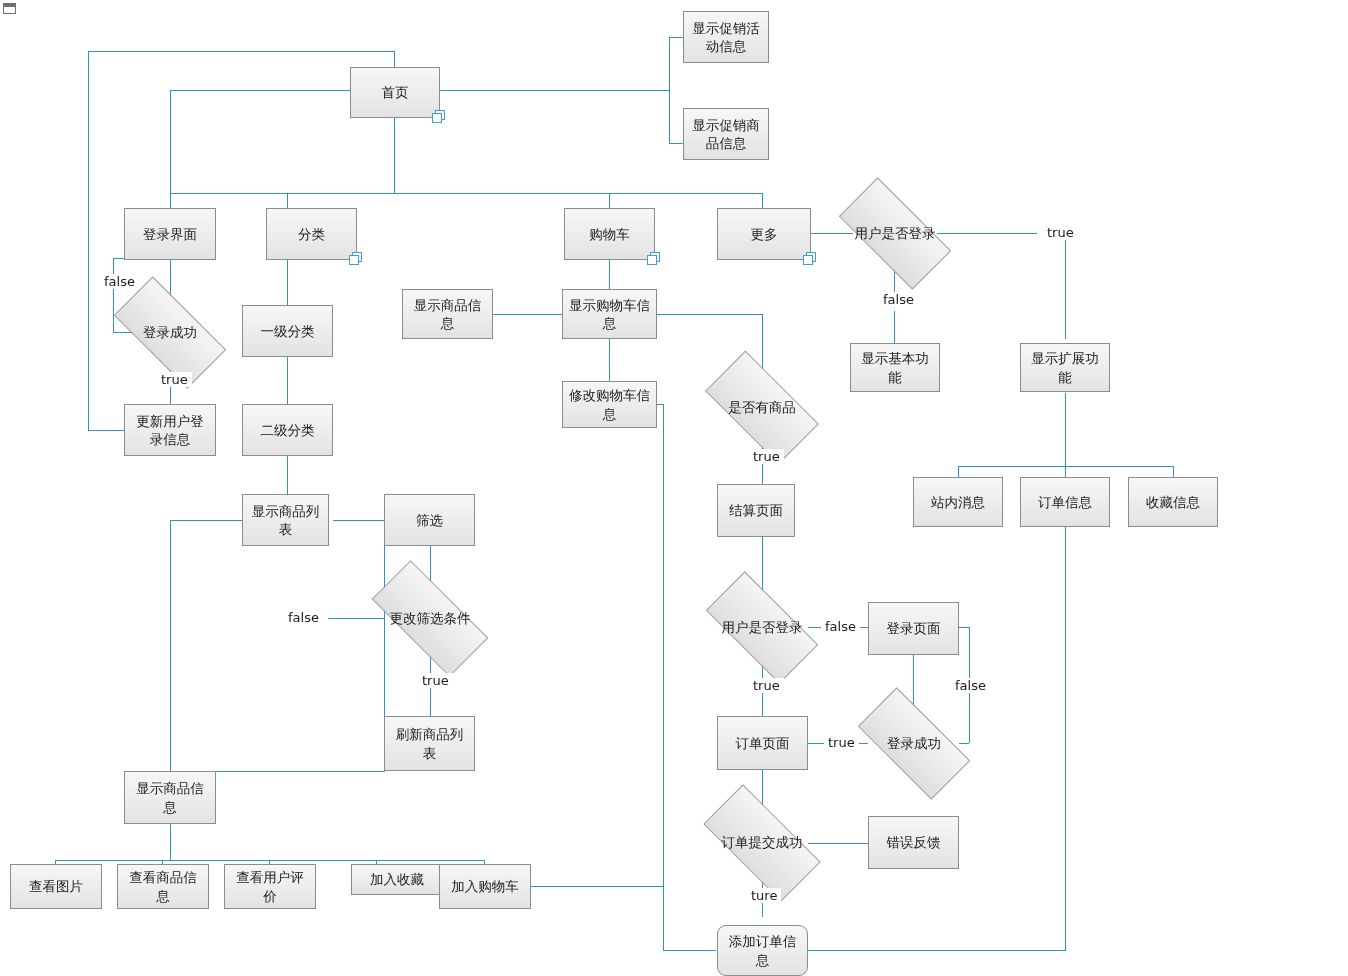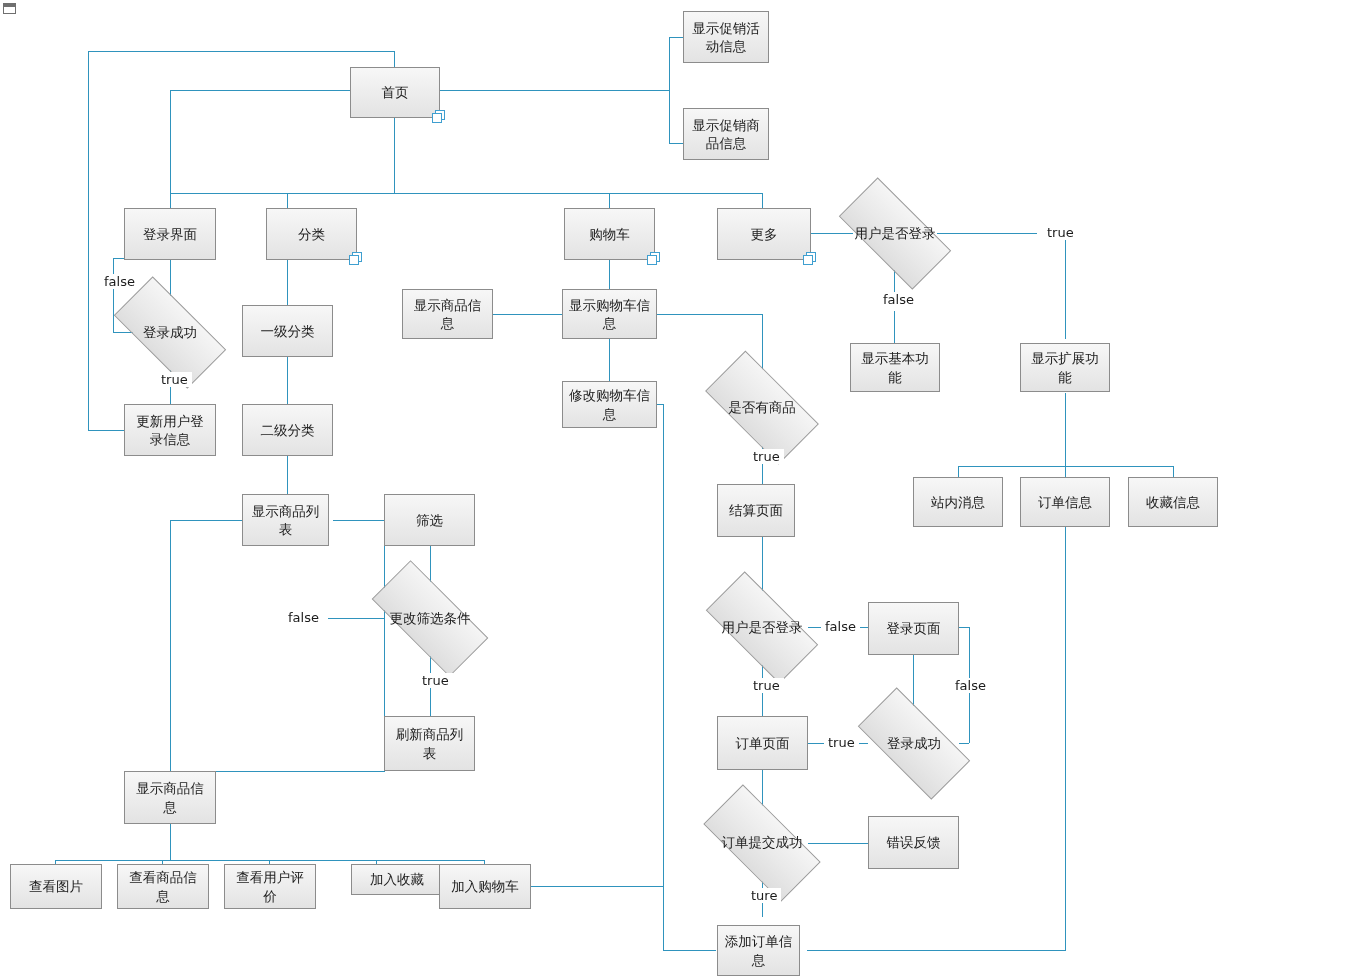--- a/index.html
+++ b/index.html
@@ -340,21 +340,21 @@
   </div>
 
   <div class="node" style="left:331px;top:864px;width:92px;height:31px;margin-left:20px;">
     <span>加入收藏</span>
   </div>
 
   <div class="node" style="left:439px;top:864px;width:92px;height:45px;">
     <span>加入购物车</span>
   </div>
 
-  <div class="node" style="left:717px;top:925px;width:83px;height:51px;">
+  <div class="node" style="left:717px;top:925px;width:91px;height:51px;border-radius:9px;">
     <span>添加订单信息</span>
   </div>
 
   <div class="lbl" style="left:100px;top:274px;">false</div>
   <div class="lbl" style="left:157px;top:372px;">true</div>
   <div class="lbl" style="left:1043px;top:225px;">true</div>
   <div class="lbl" style="left:879px;top:292px;">false</div>
   <div class="lbl" style="left:749px;top:449px;">true</div>
   <div class="lbl" style="left:284px;top:610px;">false</div>
   <div class="lbl" style="left:418px;top:673px;">true</div>

